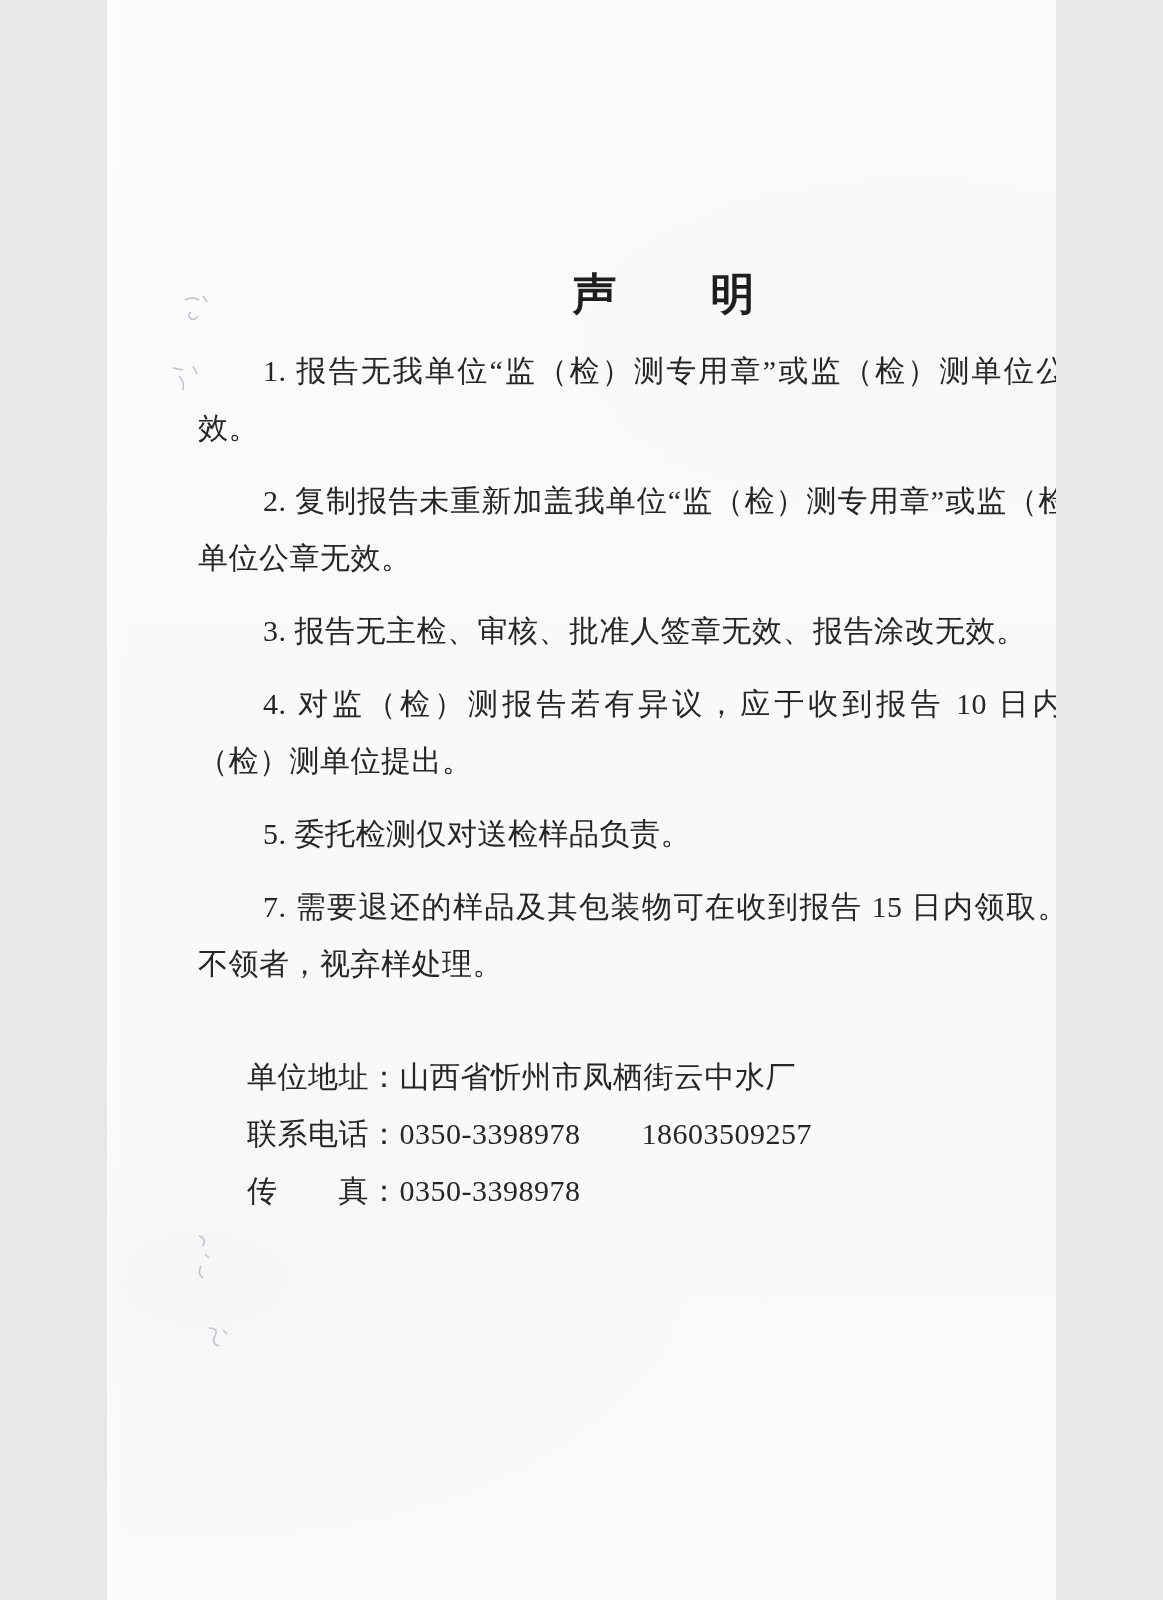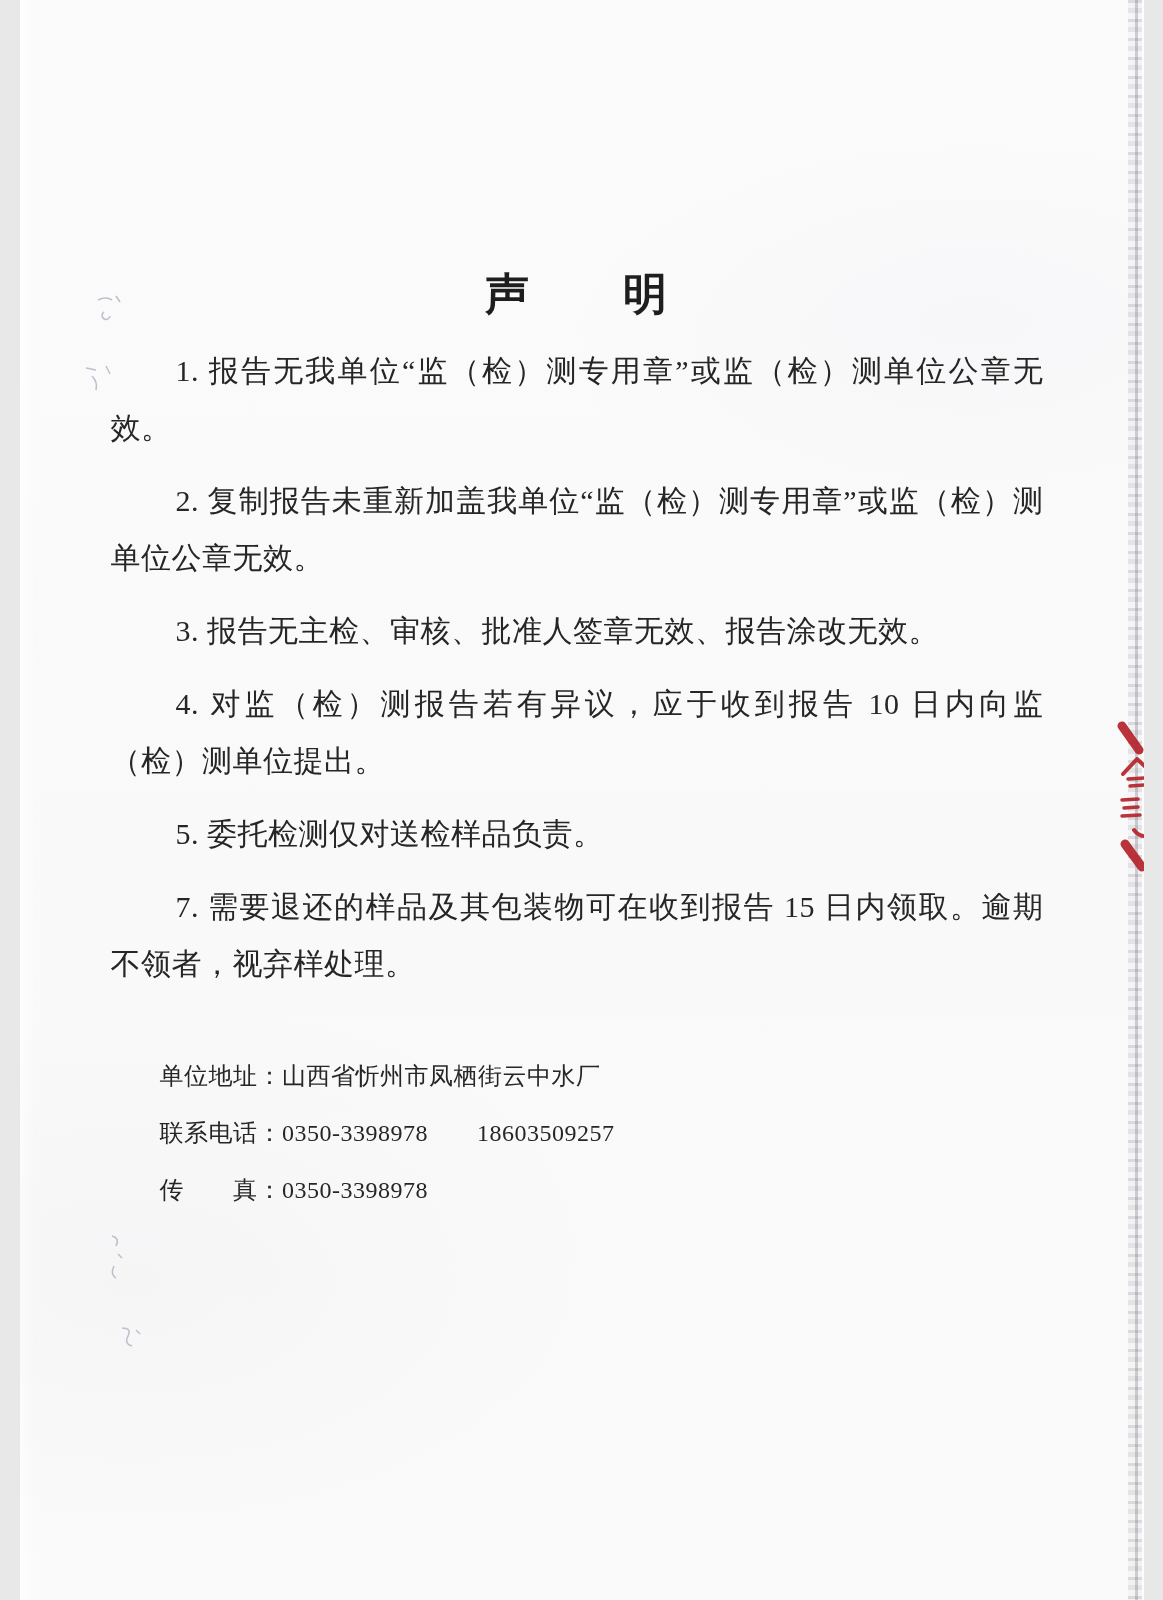--- a/index.html
+++ b/index.html
@@ -2,21 +2,21 @@
 <html><head>
 <meta charset="utf-8">
 <style>
   html, body {
     margin: 0;
     padding: 0;
     background: #e8e8e8;
   }
   .page {
     position: relative;
-    width: 1124px;
+    width: 949px;
     height: 1600px;
     margin: 0 auto;
     background: linear-gradient(180deg, #fcfbfc 0%, #faf9fa 55%, #fbfafa 100%);
     overflow: hidden;
     font-family: "Liberation Serif", "DejaVu Serif", serif;
     color: #262626;
   }
   
   .page::before {
     content: "";
@@ -84,21 +84,21 @@
     margin: 16px;
     font-size: 30px;
     line-height: 57px;
     text-indent: 65px;
     text-align: justify;
     letter-spacing: 0.5px;
   }
   .contact {
     margin-top: 56px;
     padding-left: 65px;
-    font-size: 24px;
+    font-size: 30px;
     line-height: 57px;
   }
   .contact .row { white-space: nowrap; }
   .contact .label { letter-spacing: 0.5px; }
   .contact .value { letter-spacing: 0.5px; }
 
   .seal-fragment {
     position: absolute;
     left: 1092px;
     top: 712px;

